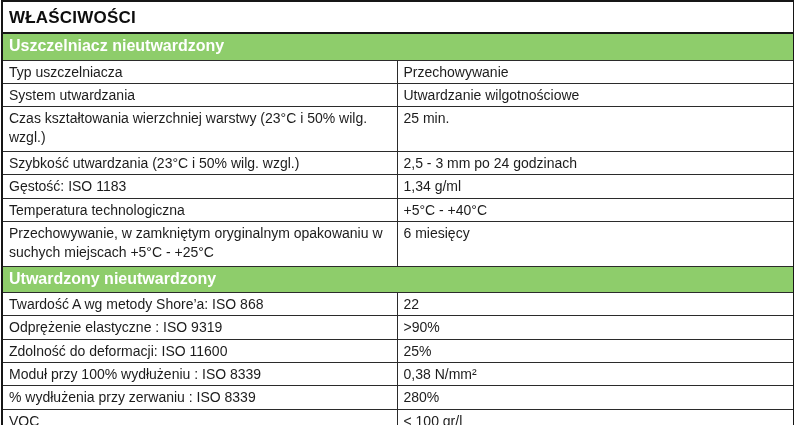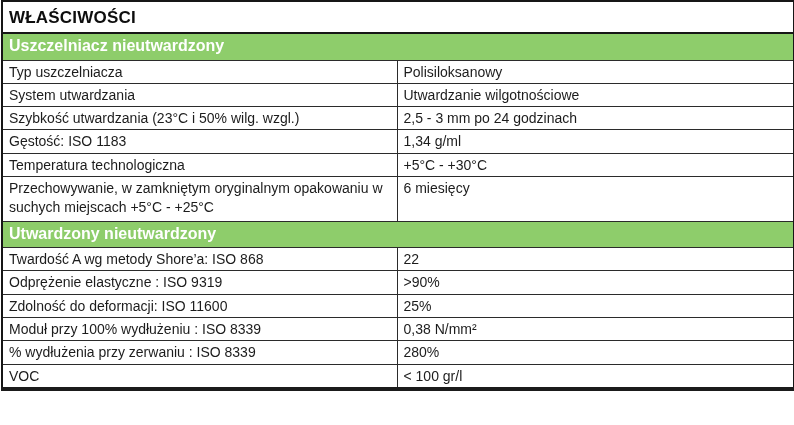--- a/index.html
+++ b/index.html
@@ -67,37 +67,41 @@
         <tr class="title-row h-title">
       <td colspan="2">WŁAŚCIWOŚCI</td>
     </tr>
 
     <tr class="section-row h-section">
       <td colspan="2">Uszczelniacz nieutwardzony</td>
     </tr>
 
     <tr class="h-single">
       <td>Typ uszczelniacza</td>
-      <td>Polisiloksanowy</td>
+      <td>Przechowywanie</td>
     </tr>
     <tr class="h-single">
       <td>System utwardzania</td>
       <td>Utwardzanie wilgotnościowe</td>
+    </tr>
+    <tr class="h-double">
+      <td>Czas kształtowania wierzchniej warstwy (23°C i 50% wilg. wzgl.)</td>
+      <td>25 min.</td>
     </tr>
     <tr class="h-single">
       <td>Szybkość utwardzania (23°C i 50% wilg. wzgl.)</td>
       <td>2,5 - 3 mm po 24 godzinach</td>
     </tr>
     <tr class="h-single">
       <td>Gęstość: ISO 1183</td>
       <td>1,34 g/ml</td>
     </tr>
     <tr class="h-single">
       <td>Temperatura technologiczna</td>
-      <td>+5°C - +30°C</td>
+      <td>+5°C - +40°C</td>
     </tr>
     <tr class="h-double">
       <td>Przechowywanie, w zamkniętym oryginalnym opakowaniu w suchych miejscach +5°C - +25°C</td>
       <td>6 miesięcy</td>
     </tr>
 
     <tr class="section-row h-section">
       <td colspan="2">Utwardzony nieutwardzony</td>
     </tr>
 

